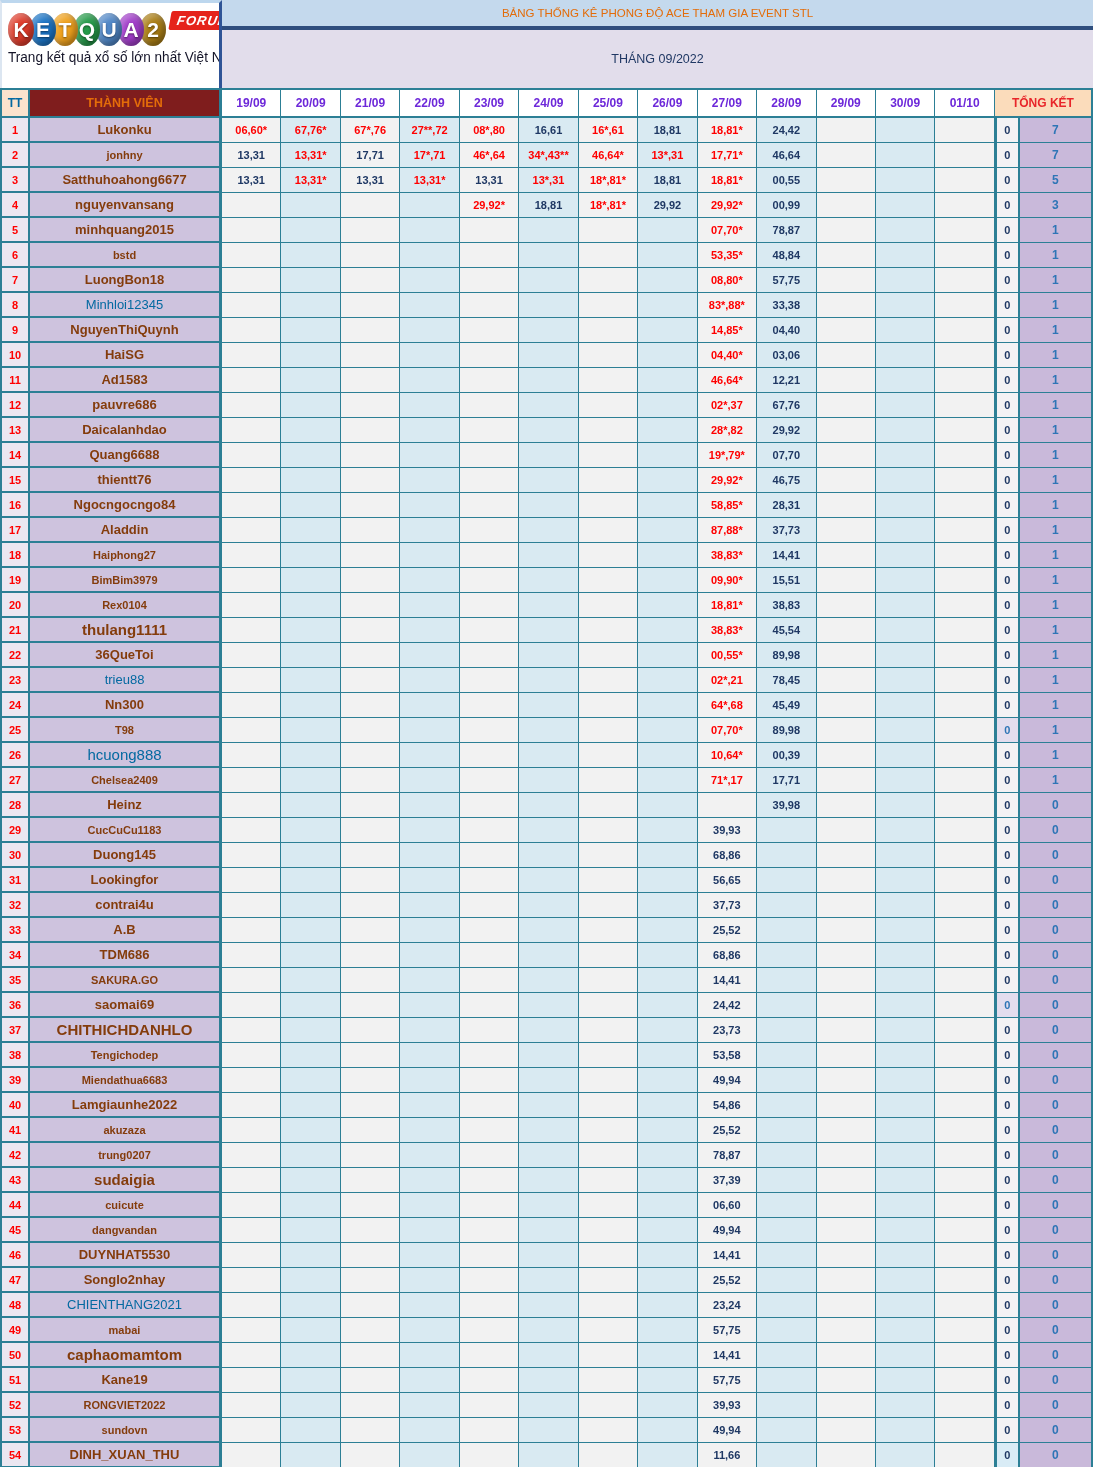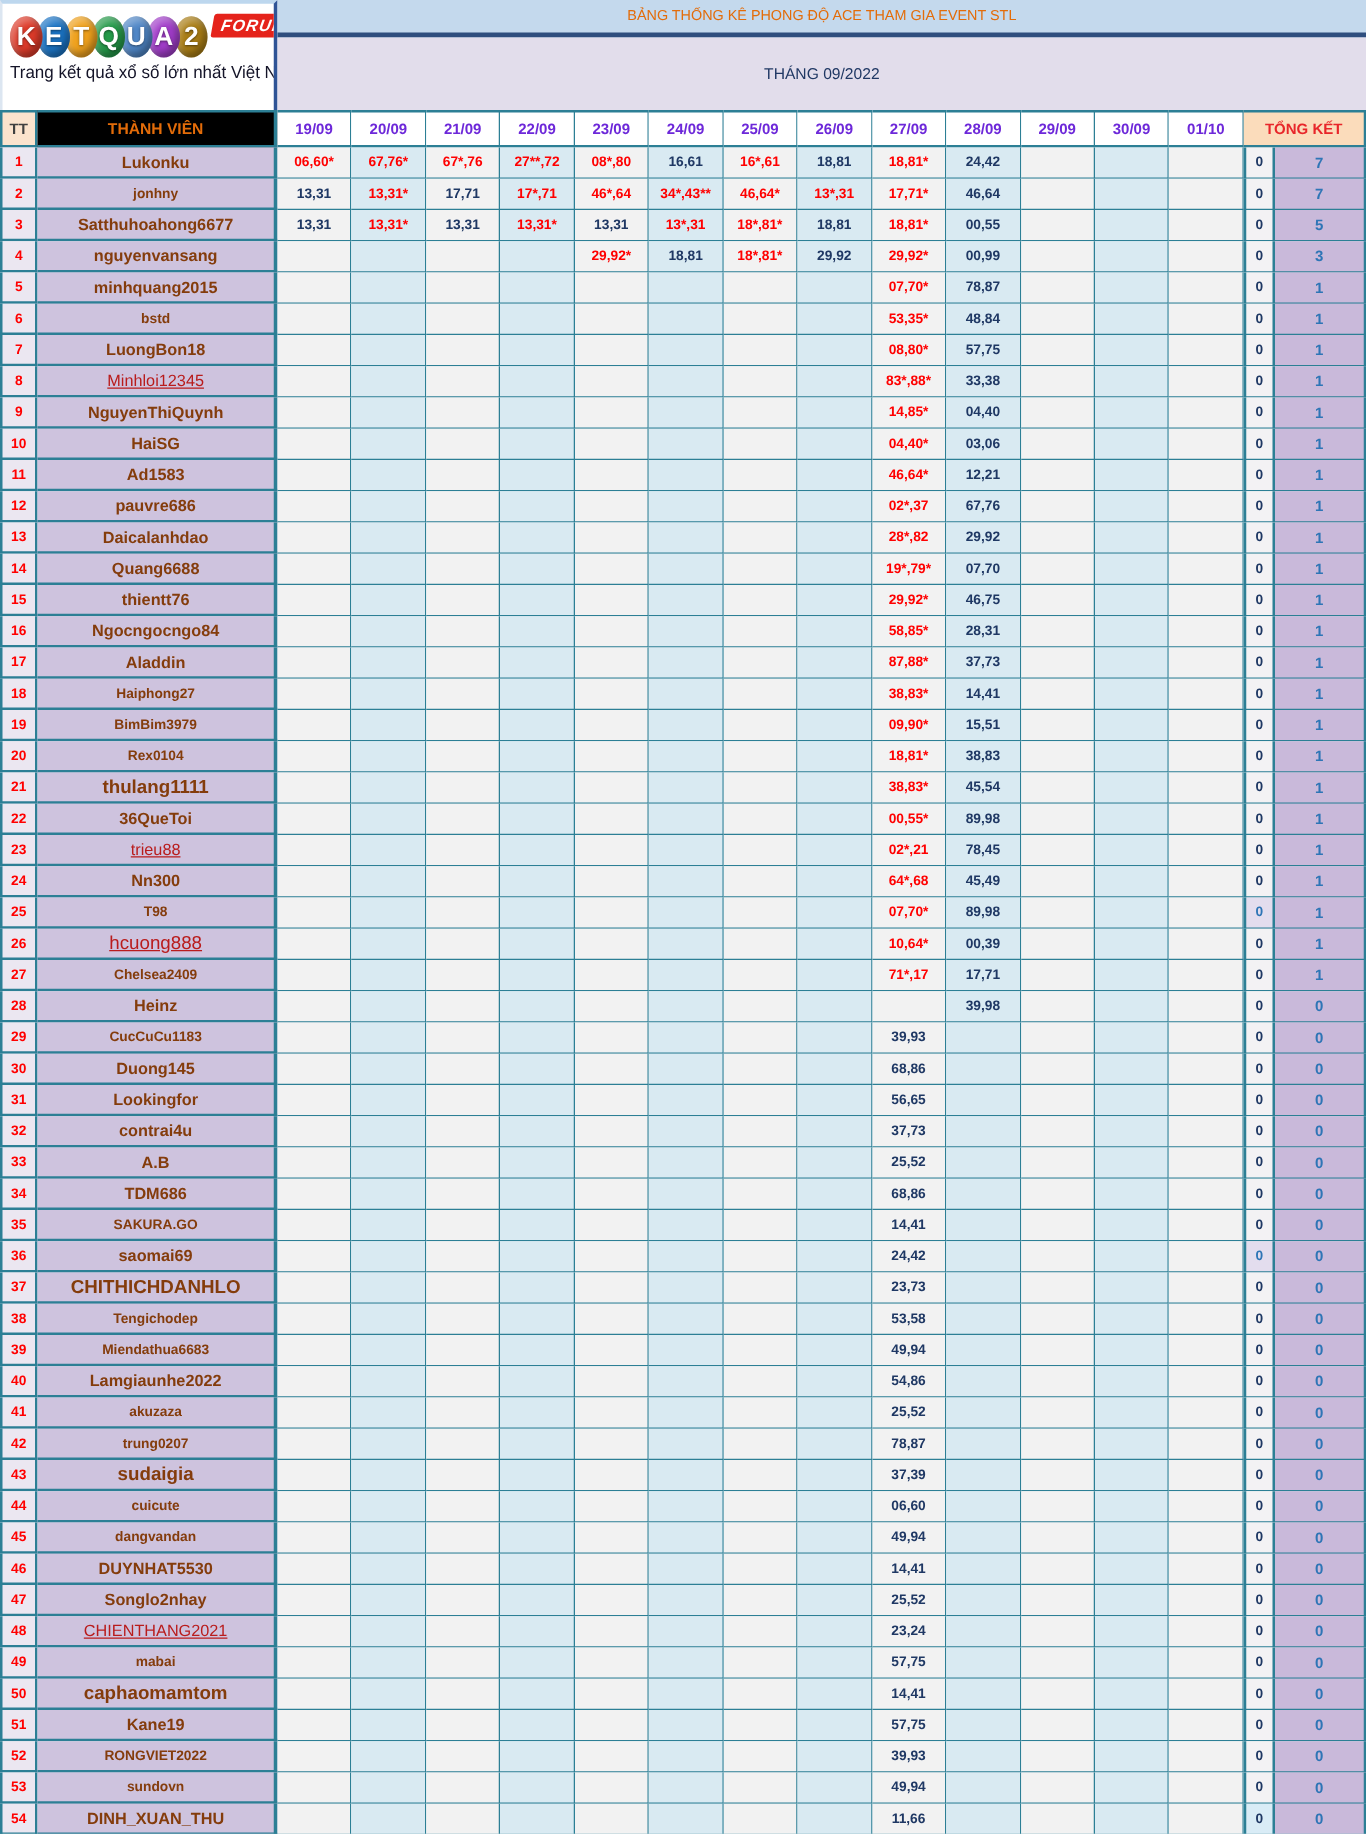--- a/index.html
+++ b/index.html
@@ -61,36 +61,36 @@
   }
   .h-row{border-top:2px solid #2c7f95;border-bottom:2px solid #2c7f95;}
   .c-tt{
     background:#ebe7f1;color:#ff0000;
     border-left:2px solid #2c7f95;border-right:2px solid #2c7f95;border-bottom:2px solid #2c7f95;
   }
   .c-name{
     background:#cec3de;color:#843c0c;font-size:13px;
     border-right:3px solid #2c7f95;border-bottom:2px solid #2c7f95;
   }
-  .h-tt{background:#fbe3cd;color:#404040;font-size:12px;}
-  .h-name{background:#000000;color:#e36c09;font-size:12.5px;}
+  .h-tt{background:#fbe3cd;color:#0369a1;font-size:12px;}
+  .h-name{background:#7f1d1d;color:#e36c09;font-size:12.5px;}
   .h-date{background:#ffffff;color:#6d28d9;font-size:12px;}
   .h-total{background:#fbdcbb;color:#e8262a;font-size:12px;grid-column:span 2;border-right:2px solid #2c7f95;text-align:right;}
   .d-even{background:#f2f2f2;}
   .d-odd{background:#d9eaf2;}
   .v-red{color:#ff0000;}
   .v-navy{color:#1f3864;}
   .c-zero{
     background:#f3f2f4;color:#1f3864;
     border-left:2px solid #2c7f95;border-right:2px solid #2c7f95;
   }
   .zv-lav{background:#e3ddee;color:#2e75b6;}
   .zv-blue{background:#d9ecf6;}
   .c-total{background:#c9b9da;color:#2e75b6;font-size:12px;border-right:2px solid #2c7f95;}
-  .plain{font-weight:400;color:#b91c1c;text-decoration:underline;}
+  .plain{font-weight:400;color:#0369a1;}
   .sz0{font-size:11px;}
   .sz2{font-size:15px;}
 </style>
 </head>
 <body>
 
 <div class="page">
   <div class="top">
     <div class="logo-cell">
       <div class="logo-row">

